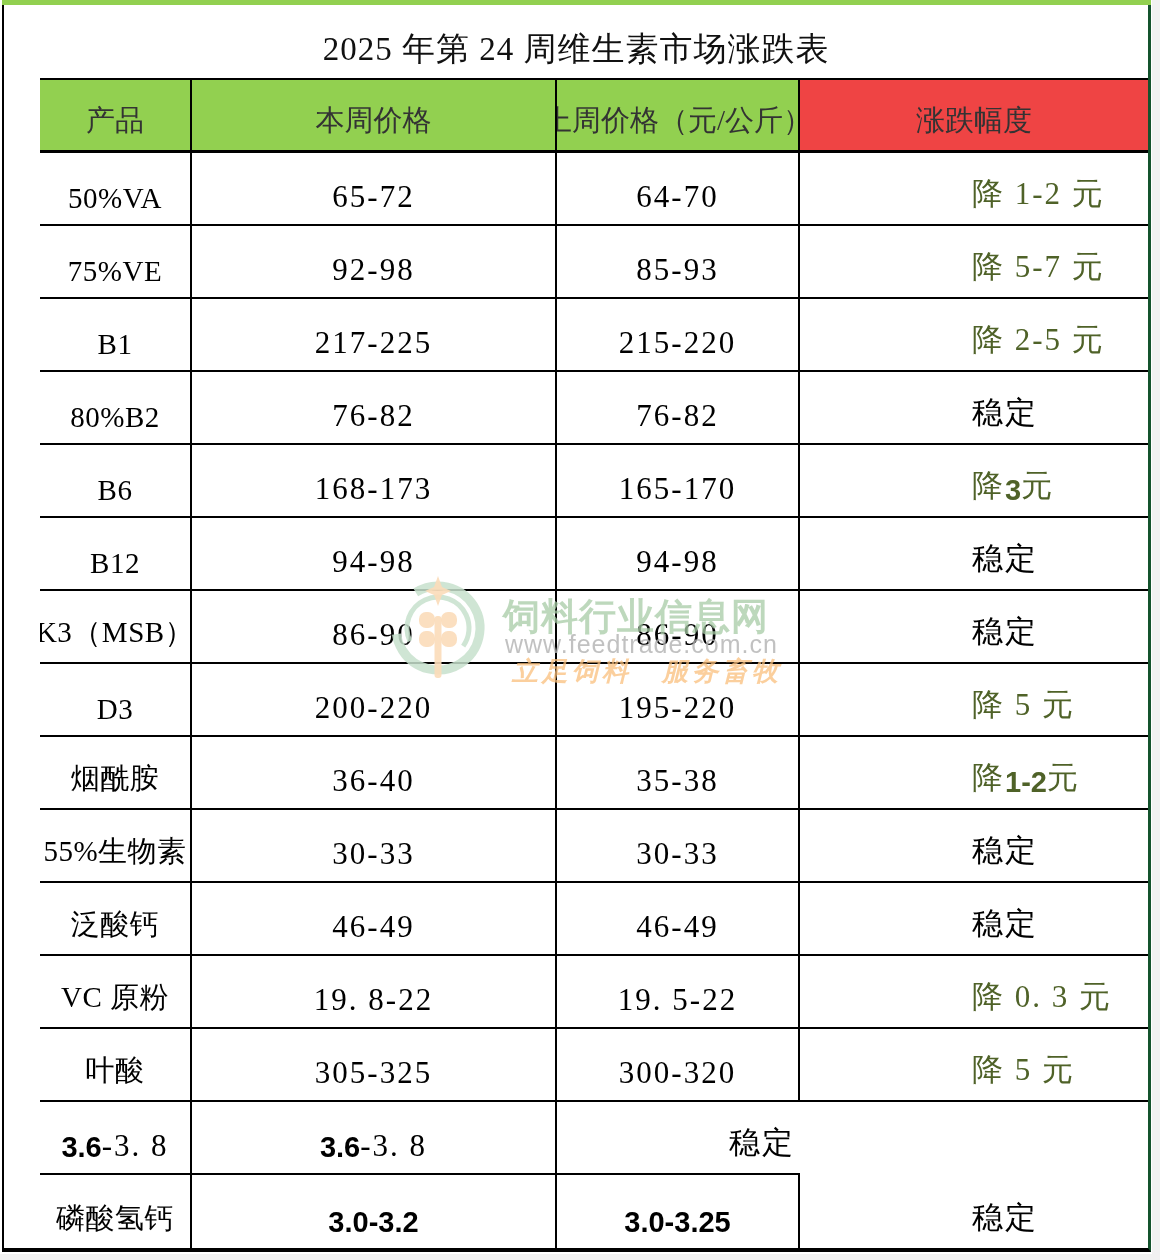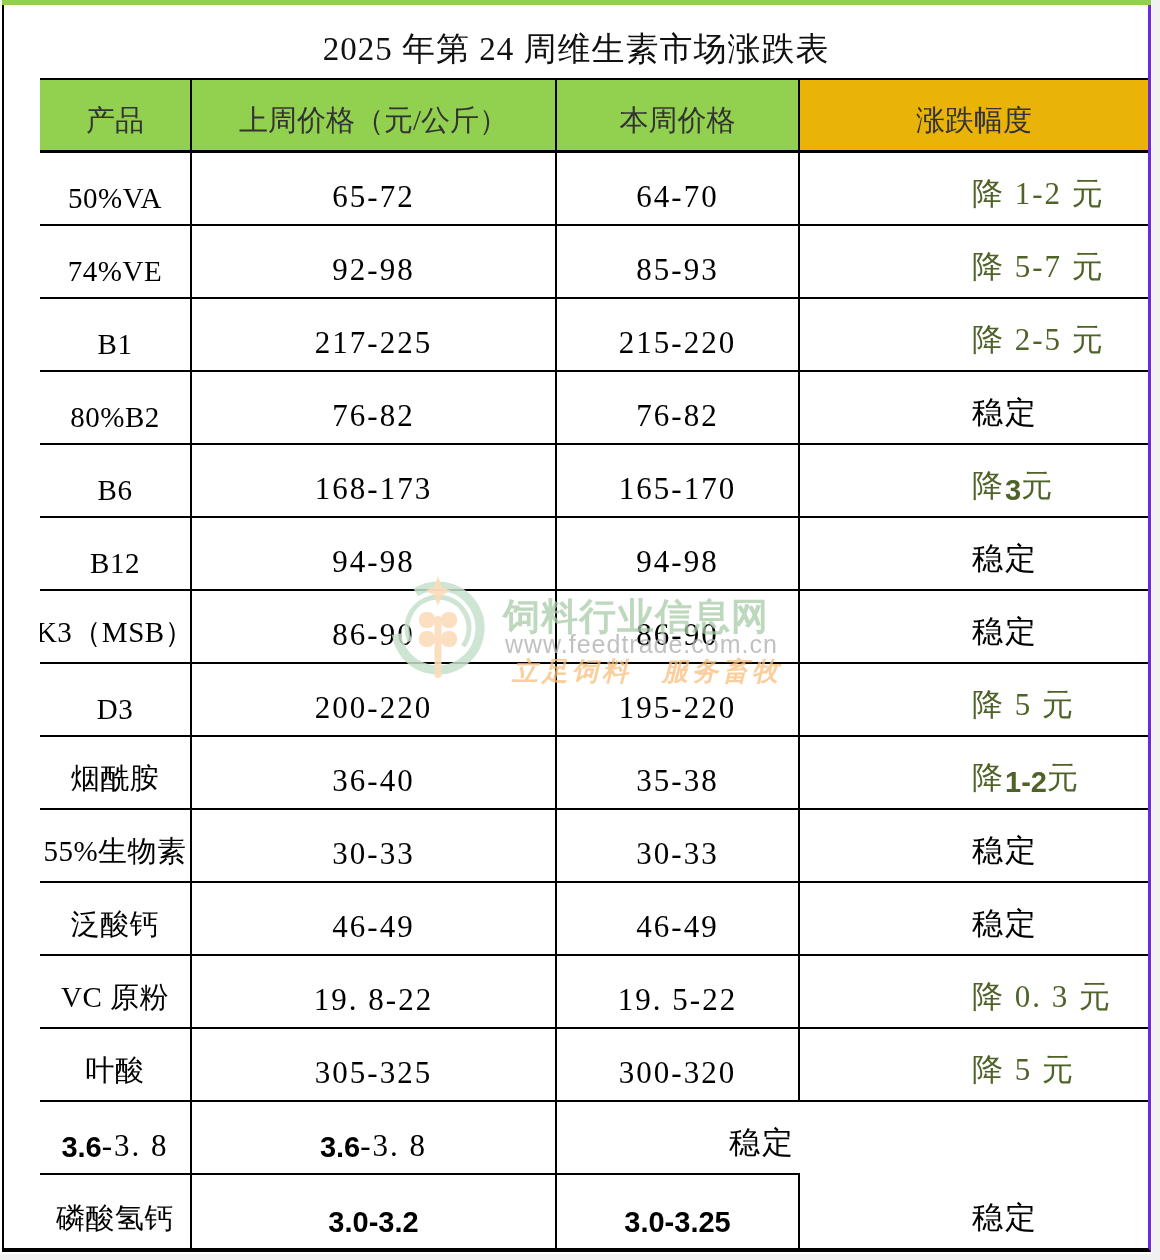--- a/index.html
+++ b/index.html
@@ -6,21 +6,21 @@
   #canvas{
     position:relative;width:1160px;height:1260px;background:#ffffff;overflow:hidden;
     font-family:"Liberation Serif","DejaVu Serif",serif;color:#000;
   }
   .top-strip{position:absolute;left:2px;top:0;width:1149px;height:5px;}
   .right-strip{position:absolute;right:0;top:0;width:8px;height:1260px;background:#f1f1f1;}
   .bottom-strip{position:absolute;left:0;top:1254px;width:1160px;height:6px;background:#f1f1f1;}
 
   .table-wrap{
     position:absolute;left:2px;top:5px;width:1149px;box-sizing:border-box;
-    border-left:2px solid #000;border-right:3px solid #6d28d9;border-bottom:4px solid #000;
+    border-left:2px solid #000;border-right:3px solid #14532d;border-bottom:4px solid #000;
     background:#fff;
   }
   .title-row{
     height:73px;display:flex;align-items:flex-end;justify-content:center;
     padding-bottom:6px;box-sizing:border-box;
     font-size:33px;letter-spacing:1px;color:#111;white-space:nowrap;
   }
   .grid-row{display:grid;grid-template-columns:152px 365px 243px 1fr;padding-left:36px;}
   .header-row .cell{
     border-top:2px solid #000;border-bottom:3px solid #000;
@@ -69,43 +69,43 @@
 
   <div class="top-strip" style="background: rgb(146, 208, 80);"></div>
   <div class="right-strip"></div>
   <div class="bottom-strip"></div>
 
   <div class="table-wrap">
     <div class="title-row">2025 年第 24 周维生素市场涨跌表</div>
 
     <div class="grid-row header-row">
       <div class="cell header-cell" style="background: rgb(146, 208, 80);">产品</div>
+      <div class="cell header-cell" style="background: rgb(146, 208, 80);">本周价格</div>
       <div class="cell header-cell" style="background: rgb(146, 208, 80);">上周价格（元/公斤）</div>
-      <div class="cell header-cell" style="background: rgb(146, 208, 80);">本周价格</div>
-      <div class="cell header-cell" style="background: #eab308; font-family: Liberation Mono, monospace;">涨跌幅度</div>
+      <div class="cell header-cell" style="background: #ef4444; font-family: Liberation Mono, monospace;">涨跌幅度</div>
     </div>
 
     <div id="rows">
         <div class="grid-row data-row">
           <div class="cell product-cell">
             <span>50%VA</span>
           </div>
           <div class="cell price-cell">
             <span>65-72</span>
           </div>
           <div class="cell price-cell">
             <span>64-70</span>
           </div>
           <div class="cell change-cell down">
             <span>降 1-2 元</span>
           </div>
         </div>
         <div class="grid-row data-row">
           <div class="cell product-cell">
-            <span>74%VE</span>
+            <span>75%VE</span>
           </div>
           <div class="cell price-cell">
             <span>92-98</span>
           </div>
           <div class="cell price-cell">
             <span>85-93</span>
           </div>
           <div class="cell change-cell down">
             <span>降 5-7 元</span>
           </div>

